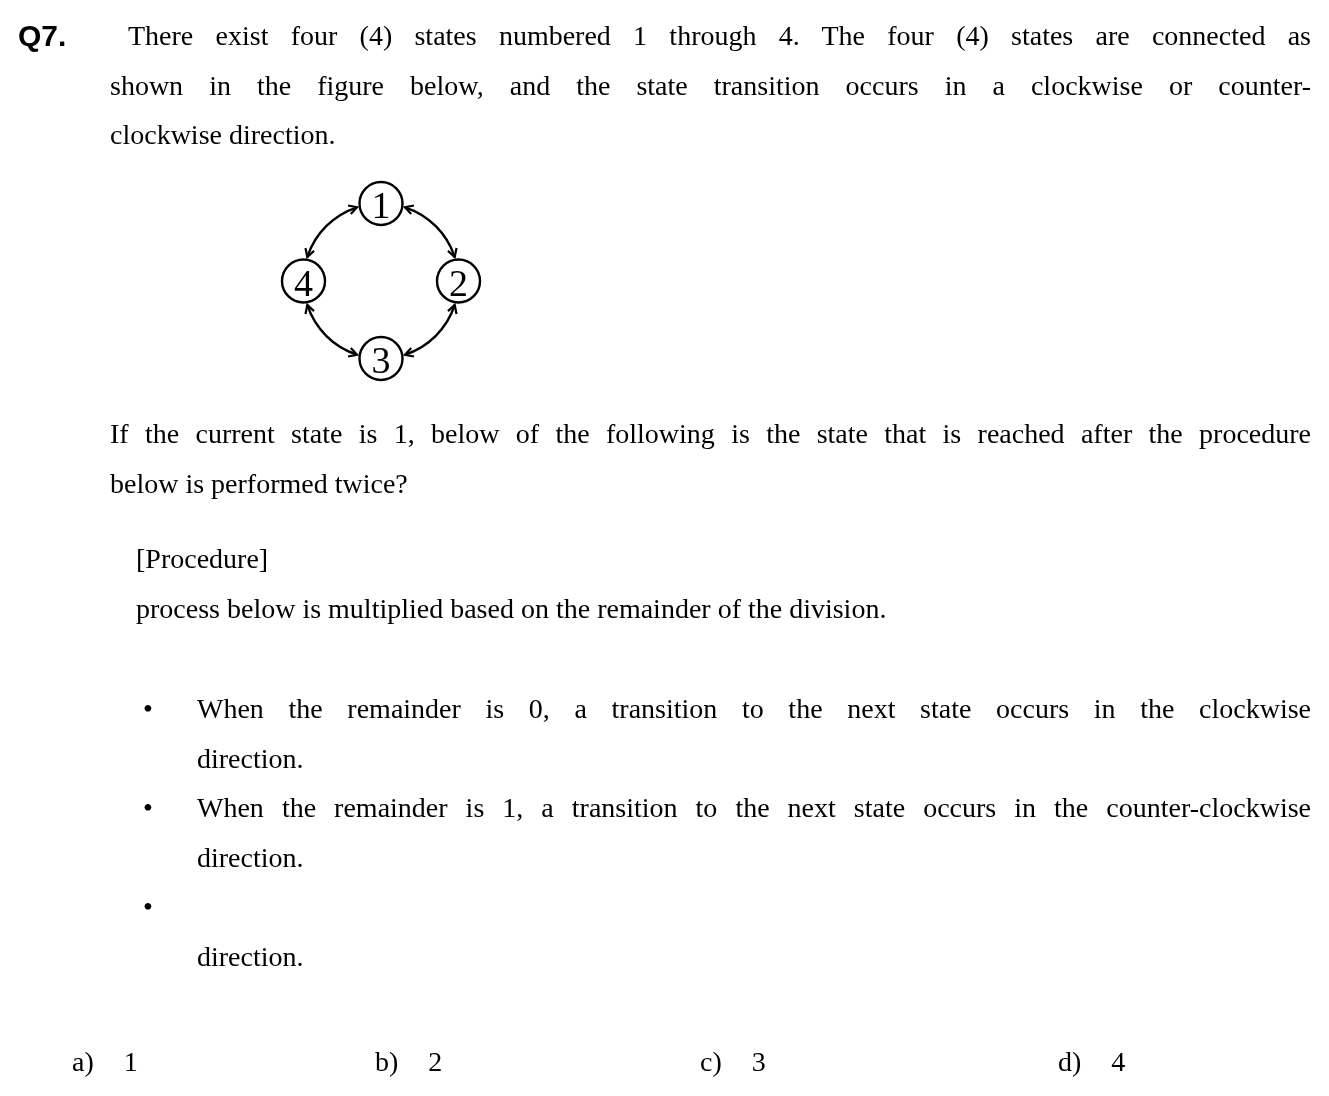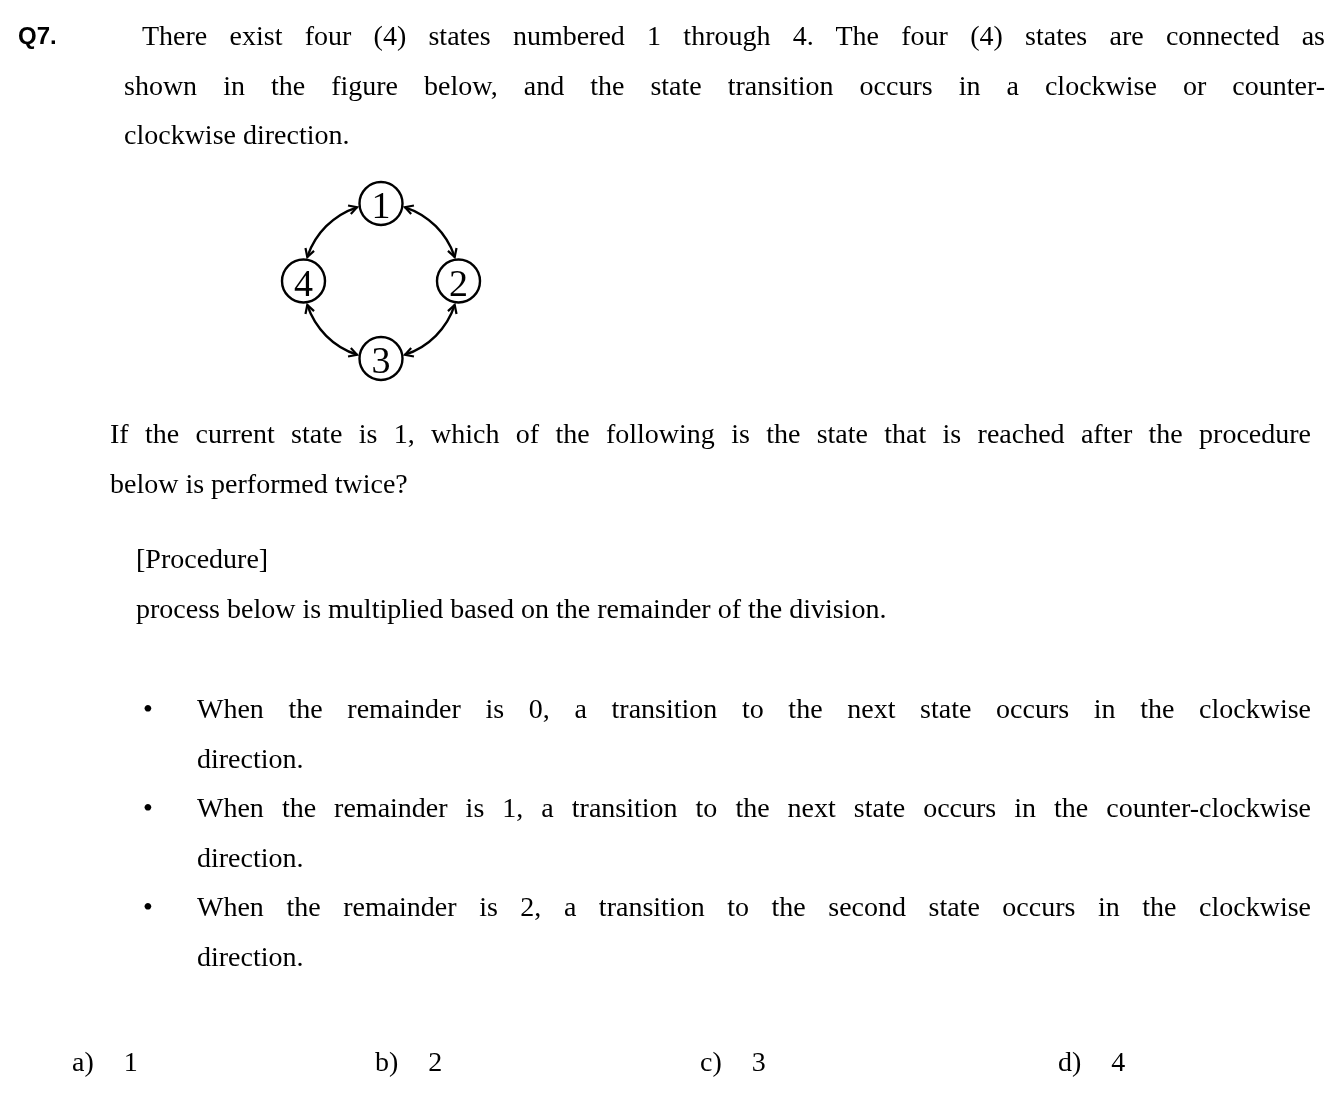--- a/index.html
+++ b/index.html
@@ -17,24 +17,24 @@
   .block { position: absolute; }
   .line { min-height: 49.5px; }
   .j { text-align: justify; text-align-last: justify; }
   .indent1 { padding-left: 18px; }
 
   #q-num {
     position: absolute;
     left: 18px; top: 11px;
     font-family: "Liberation Sans", sans-serif;
     font-weight: bold;
-    font-size: 24px;
+    font-size: 30px;
     line-height: 49.5px;
   }
-  #para1 { left: 124px; top: 11px;  width: 1201px; }
+  #para1 { left: 110px; top: 11px;  width: 1201px; }
   #figure-wrap { position: absolute; left: 270px; top: 170px; width: 222px; height: 222px; }
   #para2 { left: 110px; top: 409px; width: 1201px; }
   #proc  { left: 136px; top: 534px; width: 1175px; }
   #bullets { left: 197px; top: 684px; width: 1114px; }
   .bullet-l1 { position: relative; }
   .dot { position: absolute; left: -54px; top: 0; }
 
   #options { position: absolute; left: 0; top: 1037px; width: 1329px; height: 50px; }
   .opt { position: absolute; top: 0; }
   .opt-value { margin-left: 30px; }
@@ -81,42 +81,42 @@
       <circle cx="33.5" cy="111" r="21.5" fill="#ffffff" stroke="#000000" stroke-width="2.4"></circle>
 
       <text x="111" y="35" text-anchor="middle" dominant-baseline="central">1</text>
       <text x="188.5" y="112.5" text-anchor="middle" dominant-baseline="central">2</text>
       <text x="111" y="190" text-anchor="middle" dominant-baseline="central">3</text>
       <text x="33.5" y="112.5" text-anchor="middle" dominant-baseline="central">4</text>
     </svg>
   </div>
 
   <div id="para2" class="block">
-    <div class="line j">If the current state is 1, which of the following is the state that is reached after the procedure</div>
+    <div class="line j">If the current state is 1, below of the following is the state that is reached after the procedure</div>
     <div class="line">below is performed twice?</div>
   </div>
 
   <div id="proc" class="block">
     <div class="line">[Procedure]</div>
     <div class="line">process below is multiplied based on the remainder of the division.</div>
   </div>
 
   <div id="bullets" class="block">
     <div class="line j bullet-l1">
       <span class="dot">•</span><span>When the remainder is 0, a transition to the next state occurs in the clockwise</span>
     </div>
     <div class="line">direction.</div>
 
     <div class="line j bullet-l1">
       <span class="dot">•</span><span>When the remainder is 1, a transition to the next state occurs in the counter-clockwise</span>
     </div>
     <div class="line">direction.</div>
 
     <div class="line j bullet-l1">
-      <span class="dot">•</span><span>When the remainder is 2, a transition to the second state occurs in the clockwise</span>
+      <span class="dot">•</span>
     </div>
     <div class="line">direction.</div>
   </div>
 
   <div id="options">
     <div class="opt" id="opt-a">
       <span class="opt-label">a)</span><span class="opt-value">1</span>
     </div>
     <div class="opt" id="opt-b">
       <span class="opt-label">b)</span><span class="opt-value">2</span>

